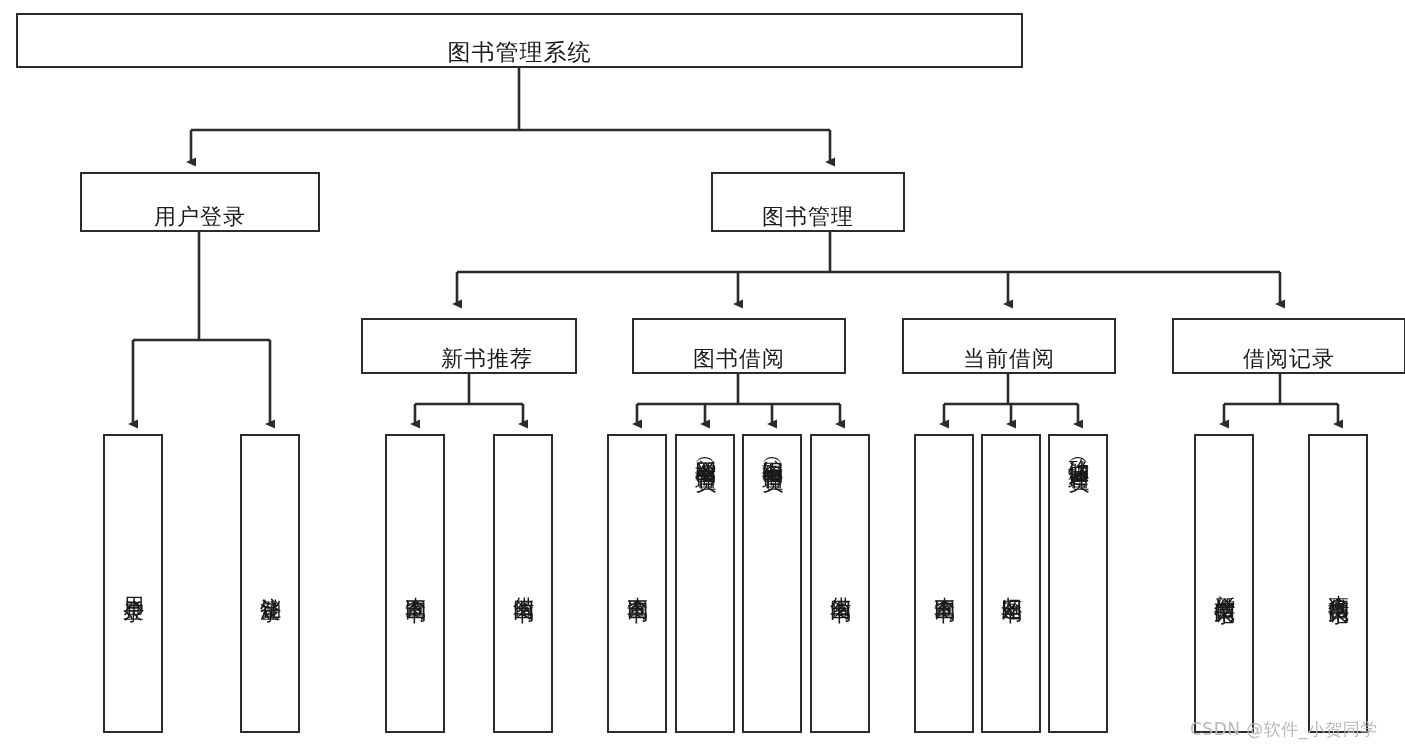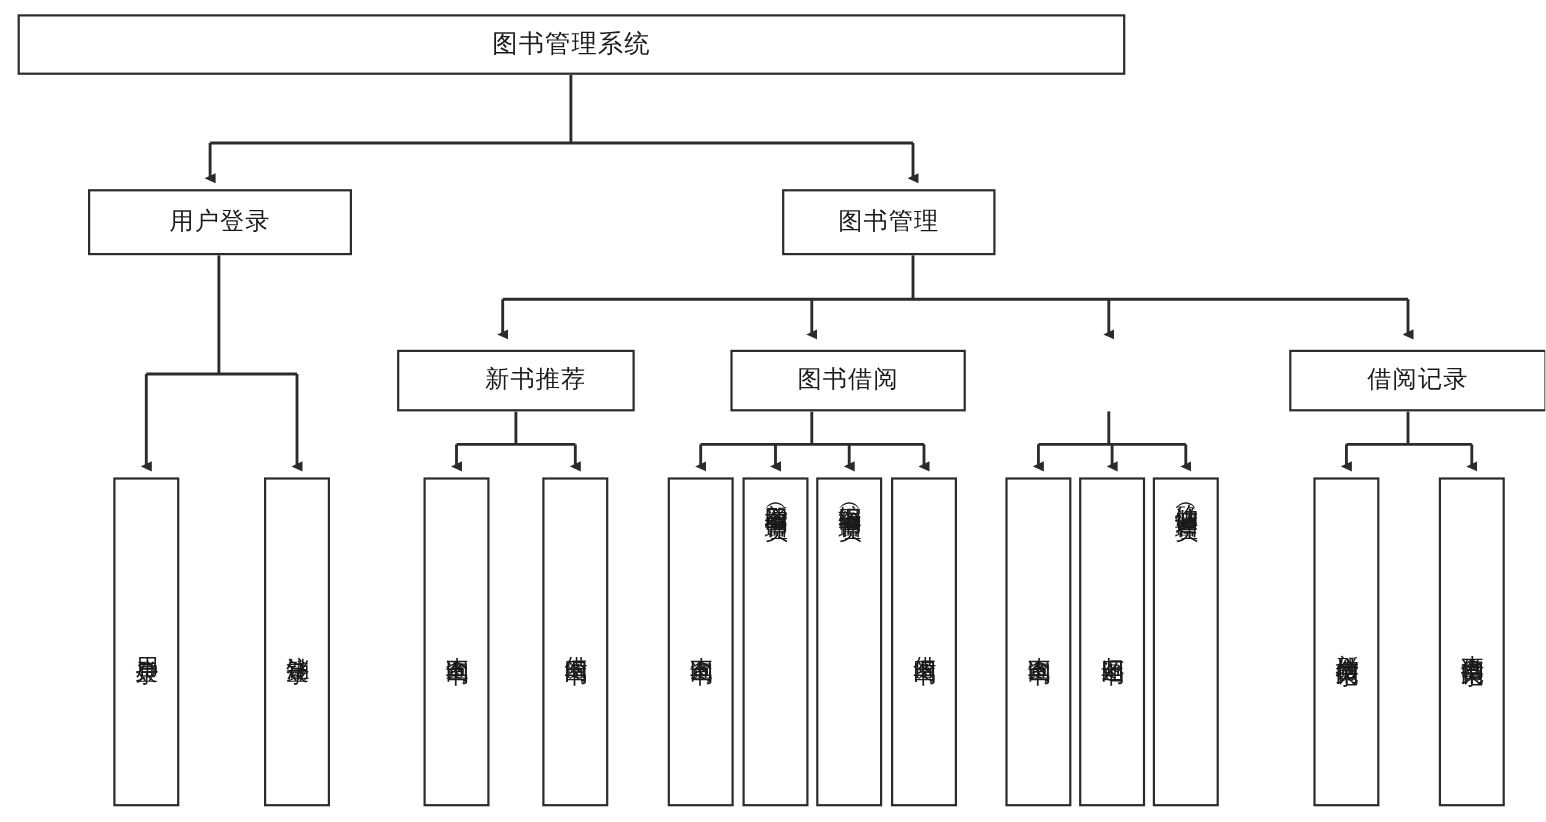--- a/index.html
+++ b/index.html
@@ -25,21 +25,21 @@
     width: 1405px;
     height: 747px;
     pointer-events: none;
   }
   .node {
     position: absolute;
     box-sizing: border-box;
     background: #ffffff;
     border: 2px solid #2b2b2b;
     display: flex;
-    align-items: center;
+    align-items: flex-end;
     justify-content: center;
     color: #1a1a1a;
   }
   .node-label {
     display: block;
     text-align: center;
     line-height: 1.18;
     white-space: nowrap;
   }
   
@@ -139,22 +139,25 @@
   <div class="node horizontal" style="left:80px; top:172px; width:240px; height:60px;">
     <span class="node-label">用户登录</span>
   </div>
   <div class="node horizontal" style="left:711px; top:172px; width:194px; height:60px;">
     <span class="node-label">图书管理</span>
   </div>
 
   <div class="node horizontal" style="left:361px; top:318px; width:216px; height:56px;padding-left:36px;">
     <span class="node-label">新书推荐</span>
   </div>
-  <div class="node horizontal" style="left:632px; top:318px; width:214px; height:56px;margin-left:32px;">
+  <div class="node horizontal" style="left:632px; top:318px; width:214px; height:56px;">
     <span class="node-label">图书借阅</span>
+  </div>
+  <div class="node horizontal" style="left:902px; top:318px; width:214px; height:56px;">
+    <span class="node-label">当前借阅</span>
   </div>
   <div class="node horizontal" style="left:1172px; top:318px; width:234px; height:56px;">
     <span class="node-label">借阅记录</span>
   </div>
 
   <div class="node leaf center-text" style="left:103px; top:434px; width:60px; height:299px;">
     <span class="node-label">用户登录</span>
   </div>
   <div class="node leaf center-text" style="left:240px; top:434px; width:60px; height:299px;">
     <span class="node-label">注销登录</span>
@@ -190,14 +193,15 @@
     <span class="node-label">确认归还（管理员）</span>
   </div>
 
   <div class="node leaf center-text" style="left:1194px; top:434px; width:60px; height:299px;">
     <span class="node-label">新增借阅记录</span>
   </div>
   <div class="node leaf center-text" style="left:1308px; top:434px; width:60px; height:299px;">
     <span class="node-label">查询借阅记录</span>
   </div>
 
+  <div class="watermark" style="left:1190px; top:718px;">CSDN @软件_小贺同学</div>
 
 </div>
 
 </body></html>

